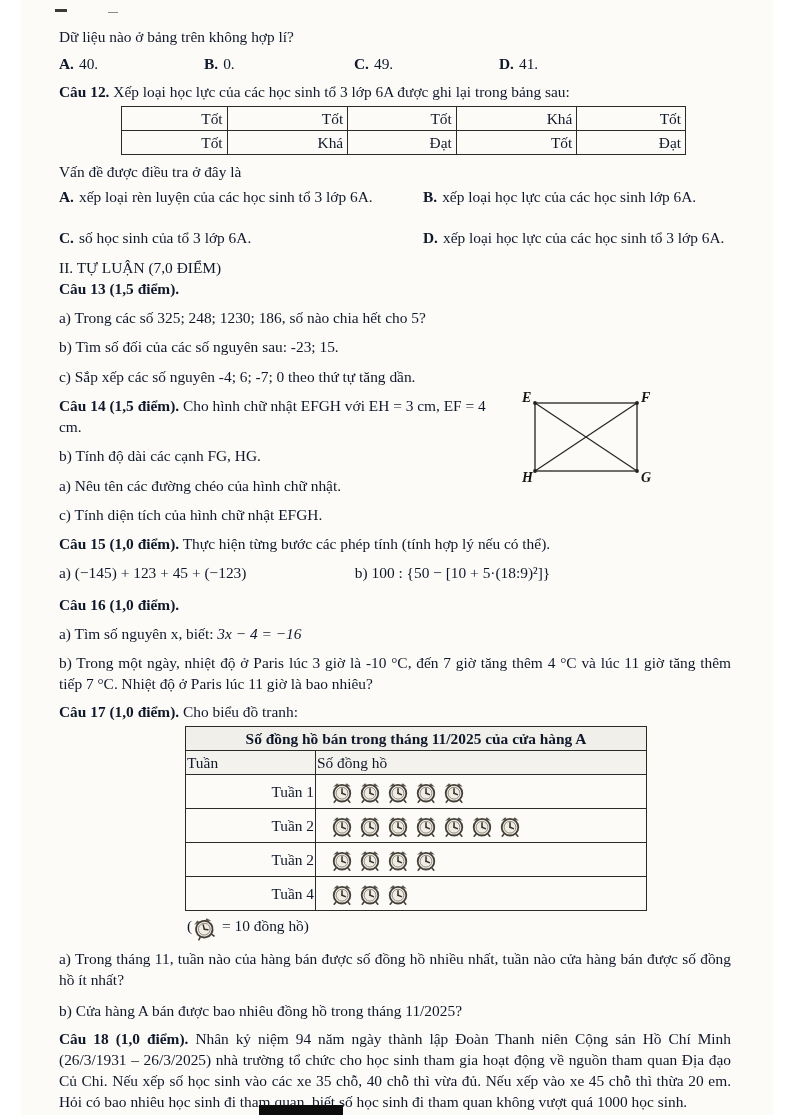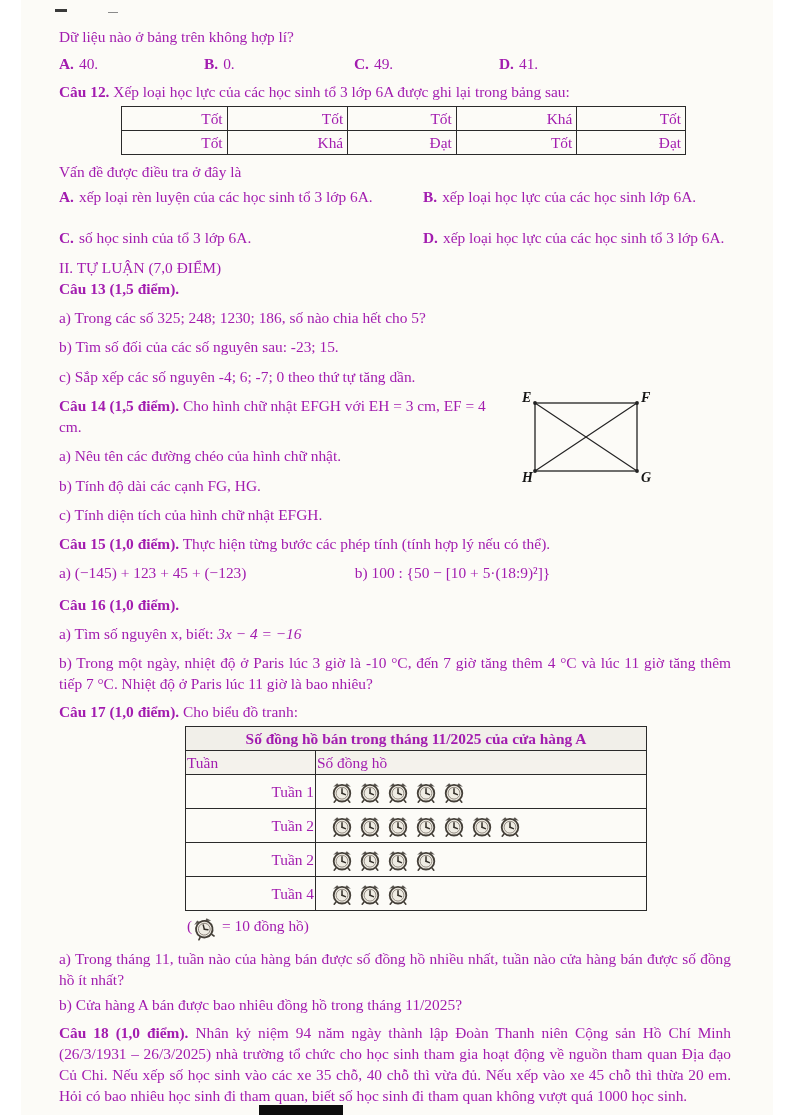--- a/index.html
+++ b/index.html
@@ -1,25 +1,25 @@
 <!DOCTYPE html>
 <html><head>
 <meta charset="utf-8">
 <style>
   * { box-sizing: border-box; }
   html, body { margin: 0; padding: 0; background: #ffffff; }
   .page {
     width: 752px; height: 1115px; margin: 0 auto; position: relative;
     background: #fcfbf7;
     font-family: "Liberation Serif", "DejaVu Serif", serif;
-    font-size: 15.4px; line-height: 1.38; color: #a21caf;
+    font-size: 15.4px; line-height: 1.38; color: #0f172a;
     padding: 26px 42px 0 38px; overflow: hidden;
   }
   p { margin: 0; }
-  .mb2 { margin-bottom: 4px; } .mb4 { margin-bottom: 4px; }
+  .mb2 { margin-bottom: 10px; } .mb4 { margin-bottom: 4px; }
   .mb6 { margin-bottom: 6px; } .mb8 { margin-bottom: 8px; }
   .qtitle { font-weight: 700; }
   .item { margin: 0 0 8px 0; }
   .just { text-align: justify; }
   .lbl { font-weight: 700; margin-right: 5px; }
   .mcgrid1 { display: grid; grid-template-columns: 145px 150px 145px auto; margin-bottom: 6px; }
   .mcgrid2 { display: grid; grid-template-columns: 364px auto; row-gap: 20px; margin-bottom: 8px; }
   .qtable { border-collapse: collapse; width: 565px; margin: 1px 0 6px 62px; }
   .qtable td { border: 1px solid #2a2a2a; text-align: right; height: 24px; padding: 0 4px; }
   .section-title { font-weight: 400; margin: 2px 0 0 0; }
@@ -95,22 +95,22 @@
   <p class="qtitle mb8">Câu 13 (1,5 điểm).</p>
   <p class="item">a) Trong các số 325; 248; 1230; 186, số nào chia hết cho 5?</p>
   <p class="item">b) Tìm số đối của các số nguyên sau: -23; 15.</p>
   <p class="item">c) Sắp xếp các số nguyên -4; 6; -7; 0 theo thứ tự tăng dần.</p>
 
   <div class="q14wrap">
     <p class="mb8">
       <span class="qtitle">Câu 14 (1,5 điểm).</span>
       <span>Cho hình chữ nhật EFGH với EH = 3 cm, EF = 4 cm.</span>
     </p>
+    <p class="item">b) Tính độ dài các cạnh FG, HG.</p>
     <p class="item">a) Nêu tên các đường chéo của hình chữ nhật.</p>
-    <p class="item">b) Tính độ dài các cạnh FG, HG.</p>
     <p class="item">c) Tính diện tích của hình chữ nhật EFGH.</p>
     <svg class="fig" width="134" height="98" viewBox="0 0 134 98">
       <rect x="16" y="14" width="102" height="68" fill="none" stroke="#222" stroke-width="1.3"></rect>
       <line x1="16" y1="14" x2="118" y2="82" stroke="#222" stroke-width="1.1"></line>
       <line x1="118" y1="14" x2="16" y2="82" stroke="#222" stroke-width="1.1"></line>
       <circle cx="16" cy="14" r="1.9" fill="#222"></circle>
       <circle cx="118" cy="14" r="1.9" fill="#222"></circle>
       <circle cx="16" cy="82" r="1.9" fill="#222"></circle>
       <circle cx="118" cy="82" r="1.9" fill="#222"></circle>
       <text class="figlbl" x="3" y="13">E</text>

